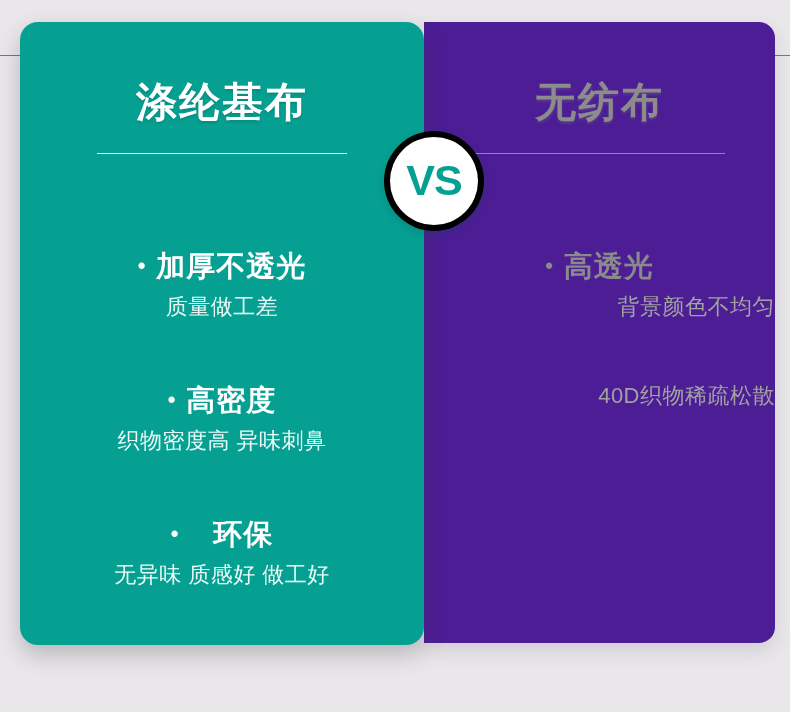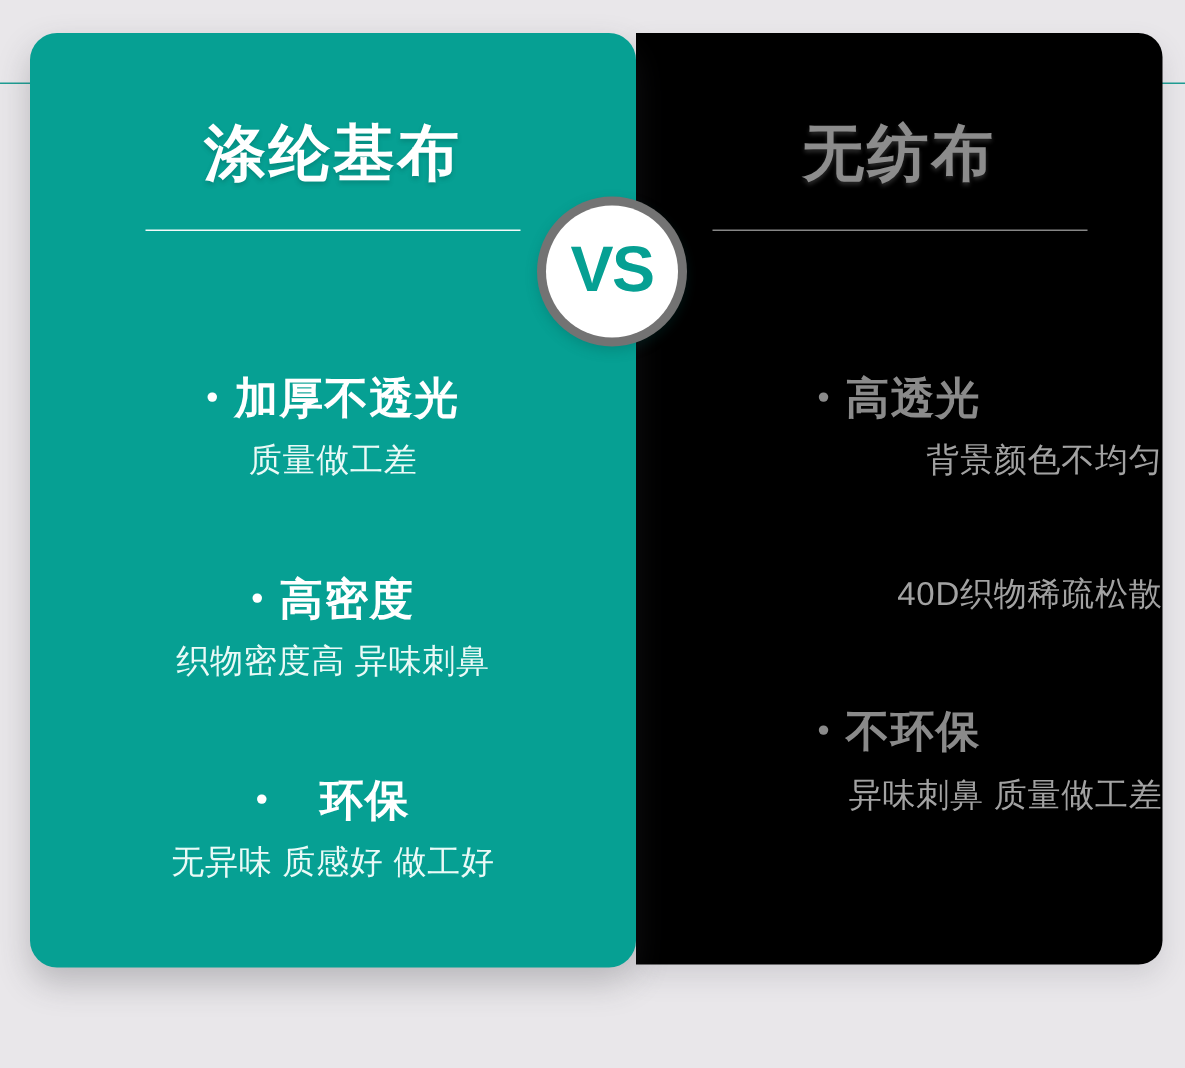--- a/index.html
+++ b/index.html
@@ -47,21 +47,21 @@
     background: #06a093;
     border-radius: 18px;
     box-shadow: 0 10px 22px rgba(60, 60, 70, 0.28);
     z-index: 3;
   }
 
   .card-con {
     left: 424px;
     width: 351px;
     height: 621px;
-    background: #000000;
+    background: #4c1d95;
     border-radius: 0 16px 16px 0;
     box-shadow: 0 8px 18px rgba(90, 90, 100, 0.16);
     z-index: 2;
   }
 
   
   .card-head {
     position: absolute;
     left: 0;
     right: 0;
@@ -141,26 +141,26 @@
 
   .card-pro .feature-title { color: #ffffff; }
   .card-pro .feature-sub   { color: #eafaf7; }
 
   .card-con .feature-title { color: #8a8a8a; }
   .card-con .feature-sub   { color: #a2a2a2; text-align: right; }
 
   
   .vs-badge {
     position: absolute;
-    left: 358px;
+    left: 384px;
     top: 131px;
     width: 100px;
     height: 100px;
     border-radius: 50%;
-    background: #737373;
+    background: #000000;
     z-index: 5;
     box-shadow: 0 3px 8px rgba(0, 80, 74, 0.25);
   }
 
   .vs-ring {
     position: absolute;
     left: 6px;
     top: 6px;
     width: 88px;
     height: 88px;
@@ -234,26 +234,20 @@
         <div class="feature-title">
           <span class="bullet">•</span><span>高透光</span>
         </div>
         <div class="feature-sub">背景颜色不均匀</div>
       </div>
 
       <div class="feature">
         <div class="feature-sub">40D织物稀疏松散</div>
       </div>
 
-      <div class="feature">
-        <div class="feature-title">
-          <span class="bullet">•</span><span>不环保</span>
-        </div>
-        <div class="feature-sub">异味刺鼻 质量做工差</div>
-      </div>
 
     </div>
   </div>
 
   <div class="vs-badge">
     <div class="vs-ring">
       <span class="vs-text">VS</span>
     </div>
   </div>
 

